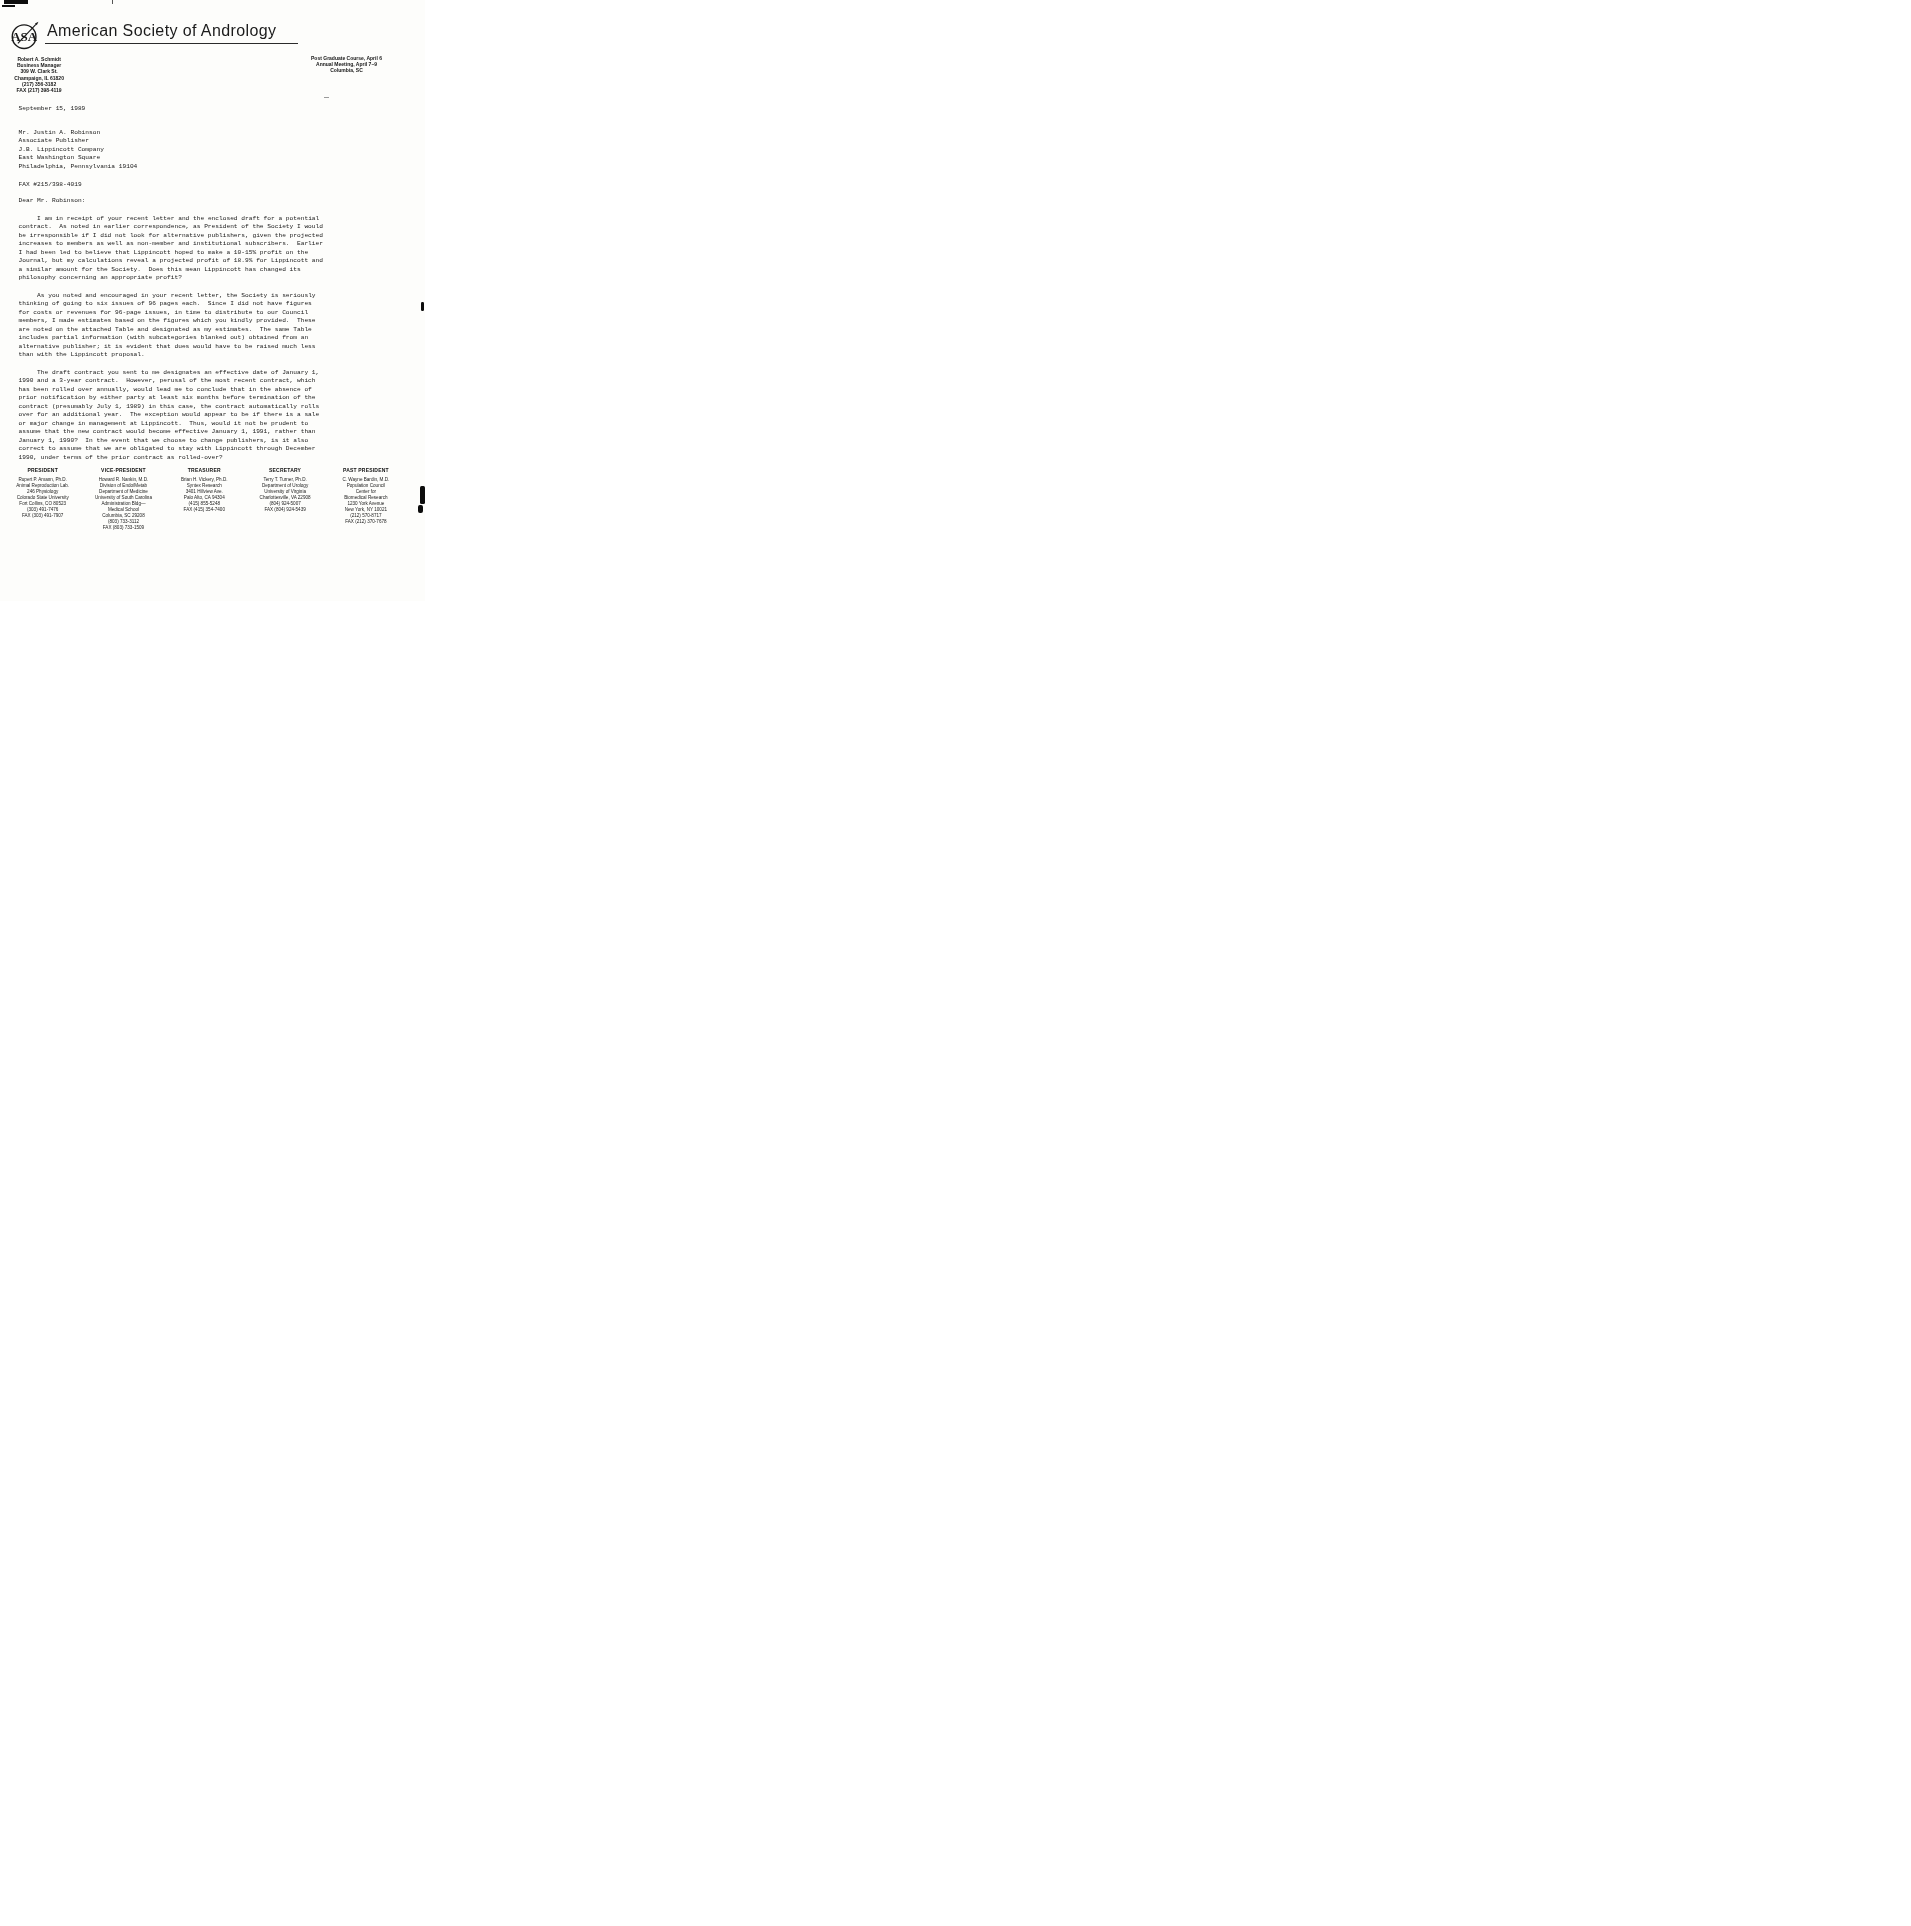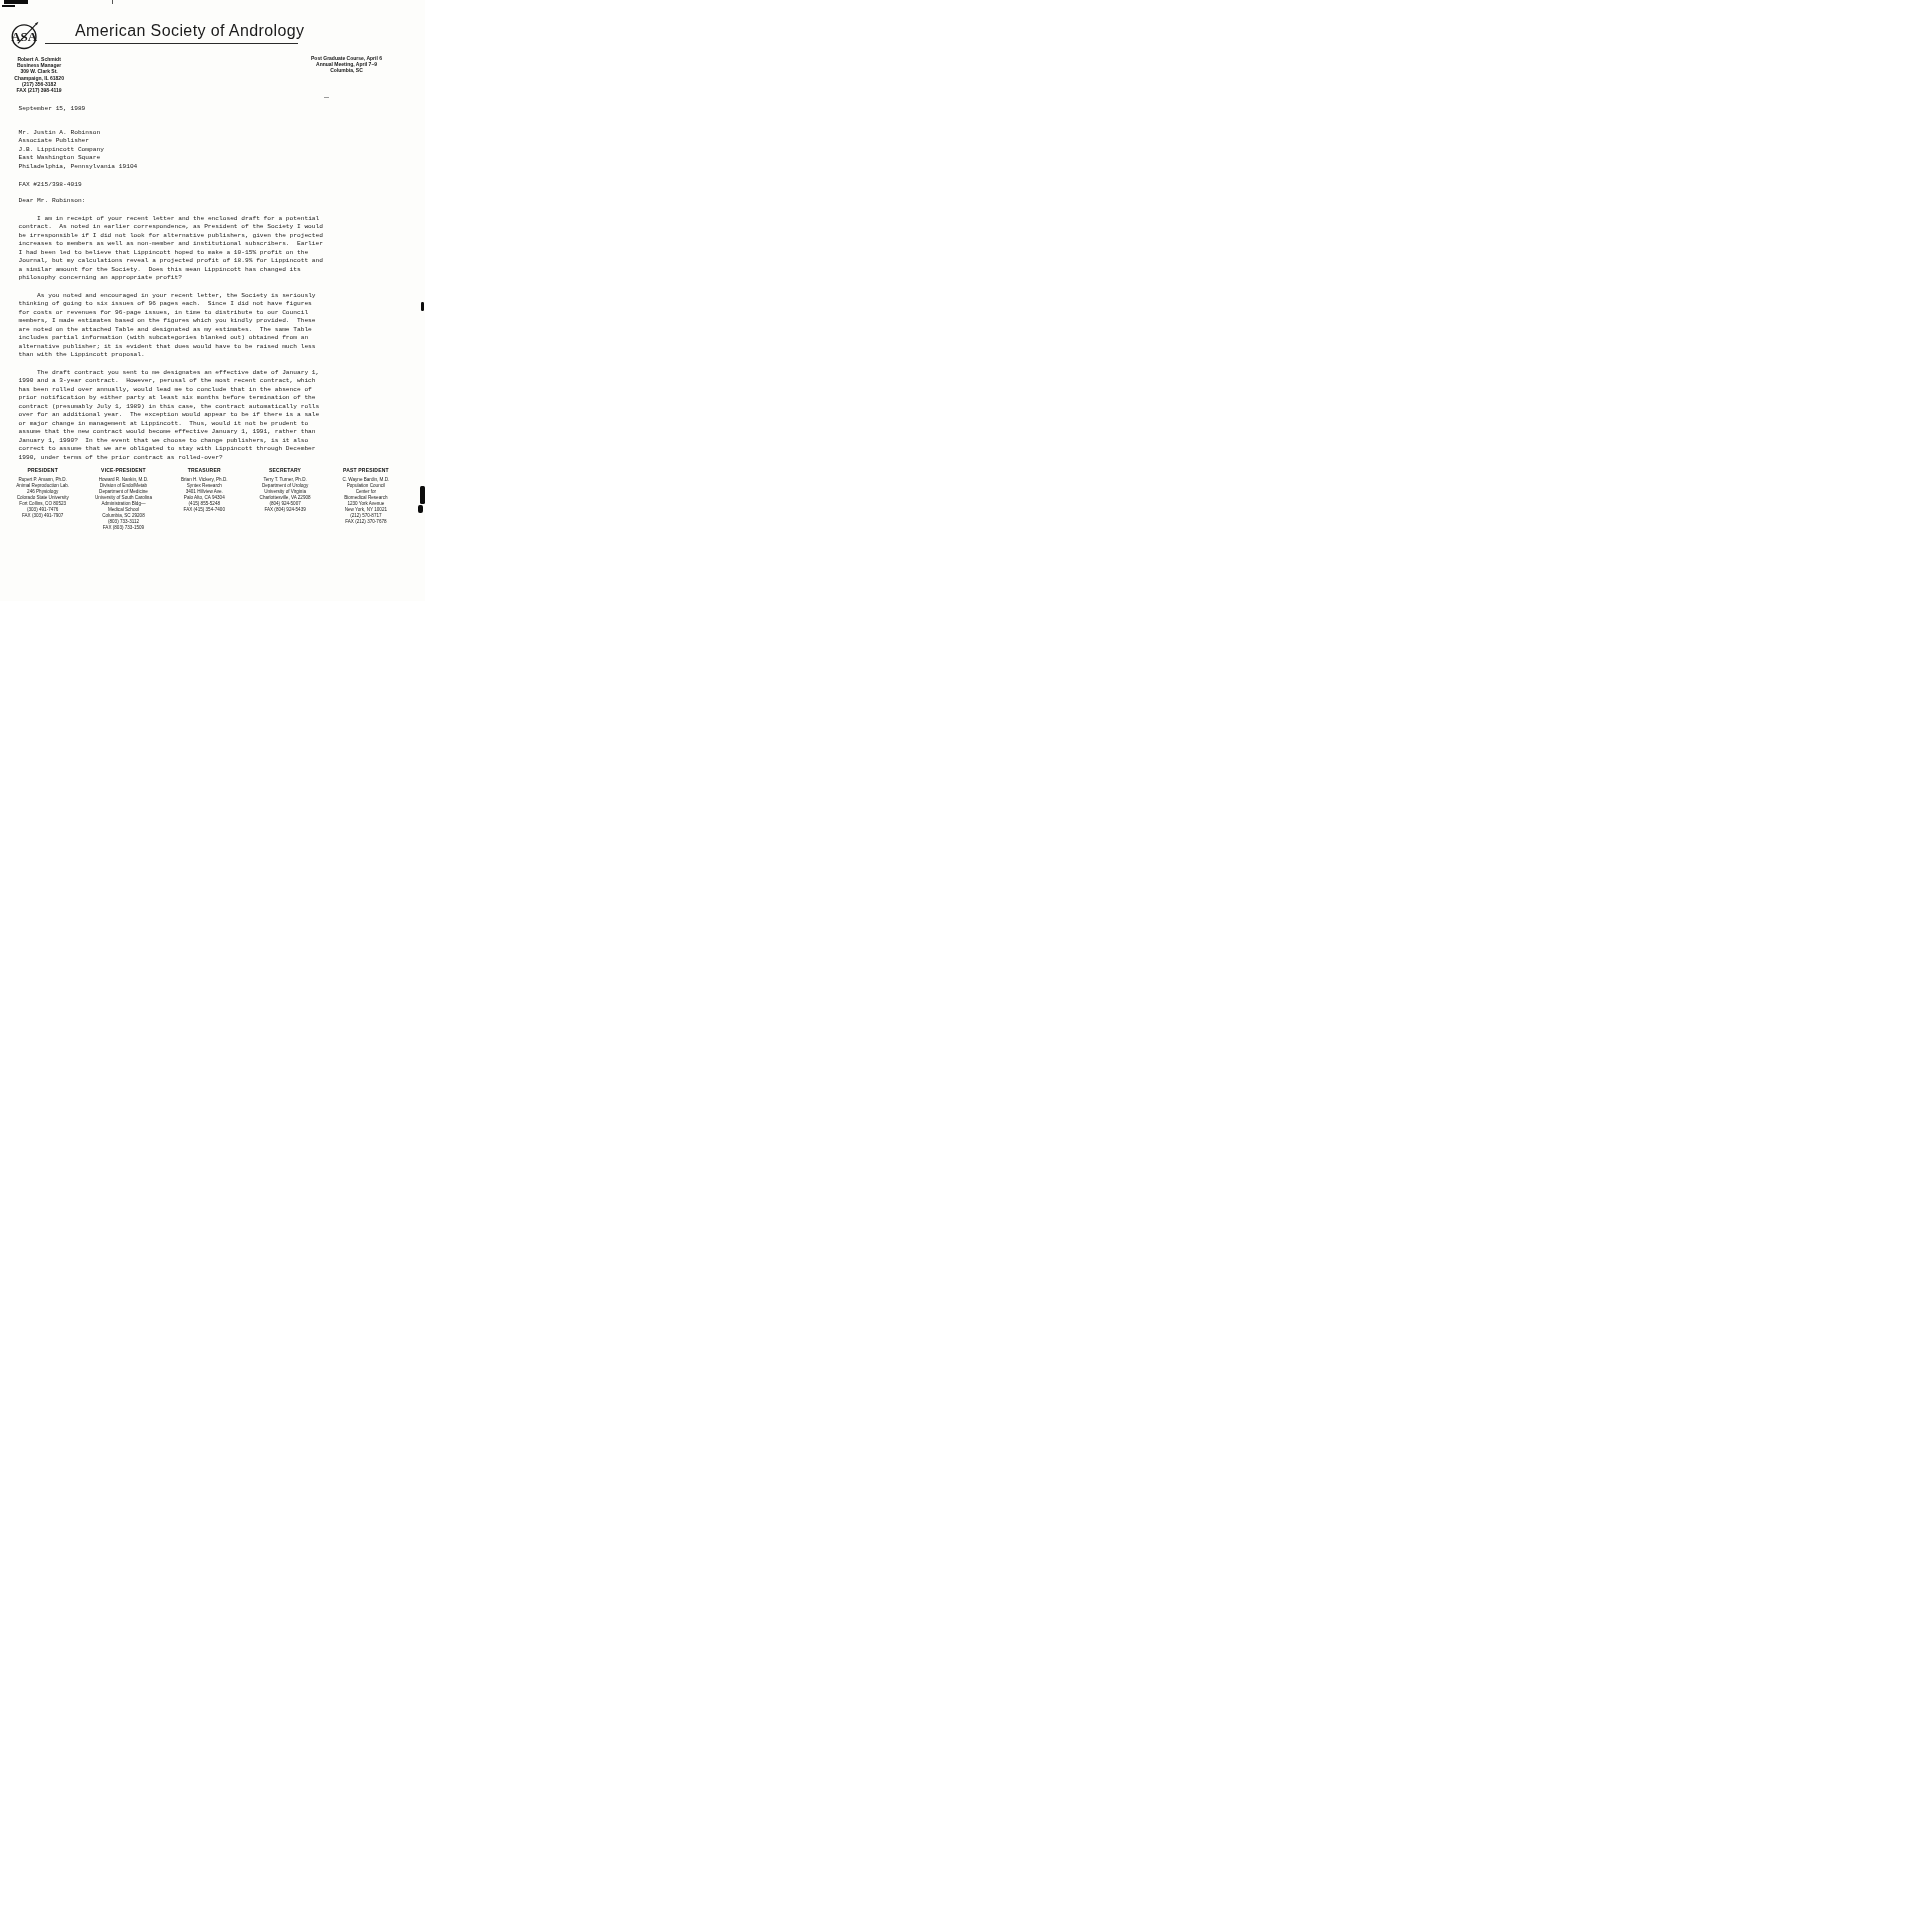--- a/index.html
+++ b/index.html
@@ -22,21 +22,20 @@
   .art-5 { left: 420px; top: 486px; width: 4.6px; height: 17.7px; border-radius: 1.5px; }
   .art-6 { left: 418px; top: 505px; width: 5.4px; height: 7.7px; border-radius: 1.9px; }
   .art-7 { left: 324px; top: 97px; width: 5.4px; height: 0.8px; background:#9a9a9a; }
 
   
   .logo { position: absolute; left: 10px; top: 18.5px; width: 31px; height: 32px; }
   .org-title {
     position: absolute; left: 47px; top: 22.3px;
     font-size: 16px; letter-spacing: 0.4px; font-weight: 400; color: #1b1b1b;
     white-space: nowrap;
-    margin-left: 28px;
   }
   .title-underline {
     position: absolute; left: 45px; top: 43px; width: 253px; height: 1.2px;
     background: #2b2b2b;
   }
   .manager-block {
     position: absolute; left: 4.6px; top: 56px; width: 69px;
     text-align: center; font-weight: bold; font-size: 5px; line-height: 6.2px;
     white-space: pre-line; color: #161616;
   }

